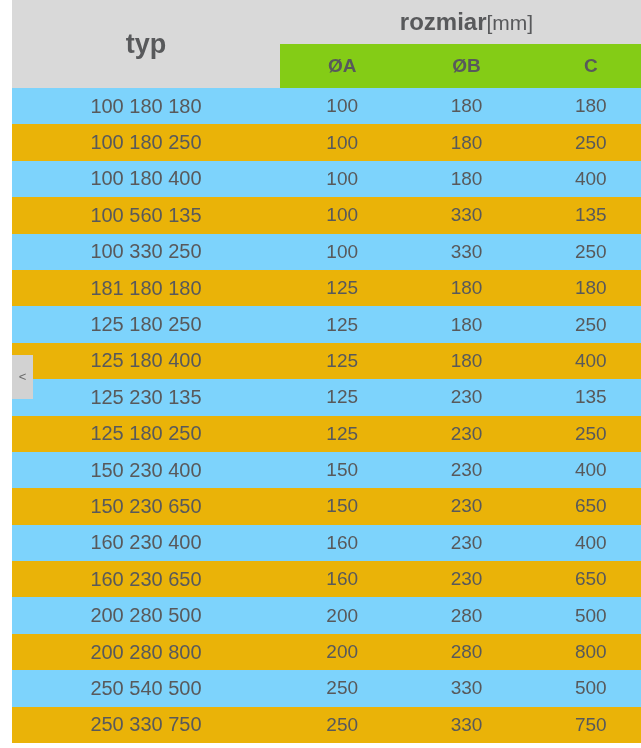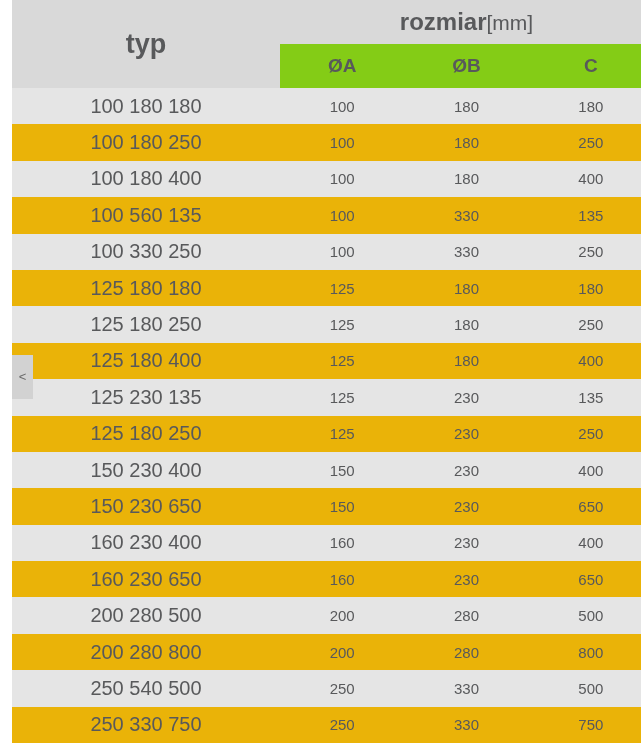--- a/index.html
+++ b/index.html
@@ -71,34 +71,34 @@
   }
   th.hdr-sub.last {
     border-right: 0;
   }
 
   
   tbody tr {
     height: 36.4px;
   }
   tbody tr.odd td {
-    background: #e5e5e5;
+    background: #7dd3fc;
   }
   tbody tr.even td {
     background: #eab308;
   }
 
   td.col-typ {
     width: 268px;
     font-size: 20px;
     color: #58595b;
     border-right: 1px solid #ffffff;
   }
   td.col-dim {
-    font-size: 15px;
+    font-size: 19px;
     color: #58595b;
     border-right: 1px solid #ffffff;
   }
   td.col-dim.last {
     border-right: 0;
   }
 
   tbody tr td {
     border-bottom: 1px solid #ffffff;
   }
@@ -162,21 +162,21 @@
         <td class="col-dim">330</td>
         <td class="col-dim last">135</td>
       </tr>
       <tr class="odd">
         <td class="col-typ">100 330 250</td>
         <td class="col-dim">100</td>
         <td class="col-dim">330</td>
         <td class="col-dim last">250</td>
       </tr>
       <tr class="even">
-        <td class="col-typ">125 180 180</td>
+        <td class="col-typ">181 180 180</td>
         <td class="col-dim">125</td>
         <td class="col-dim">180</td>
         <td class="col-dim last">180</td>
       </tr>
       <tr class="odd">
         <td class="col-typ">125 180 250</td>
         <td class="col-dim">125</td>
         <td class="col-dim">180</td>
         <td class="col-dim last">250</td>
       </tr>

